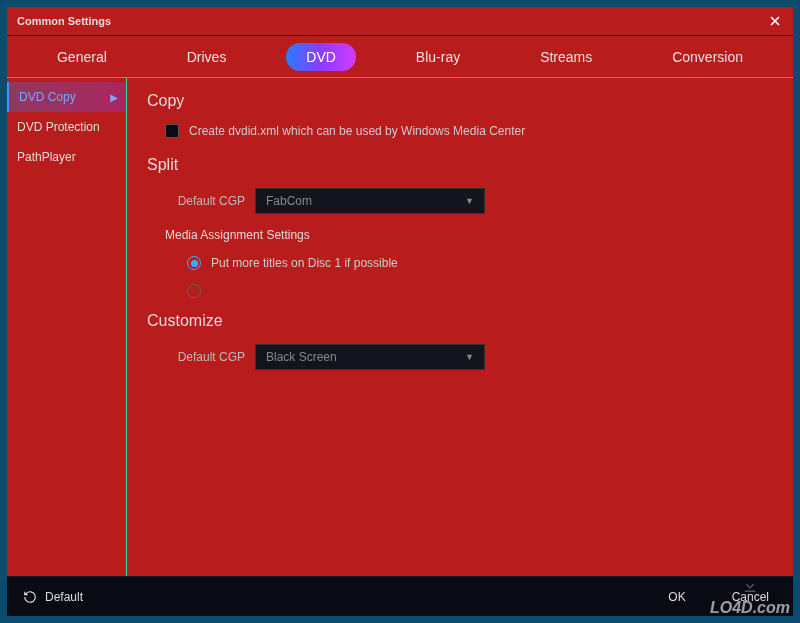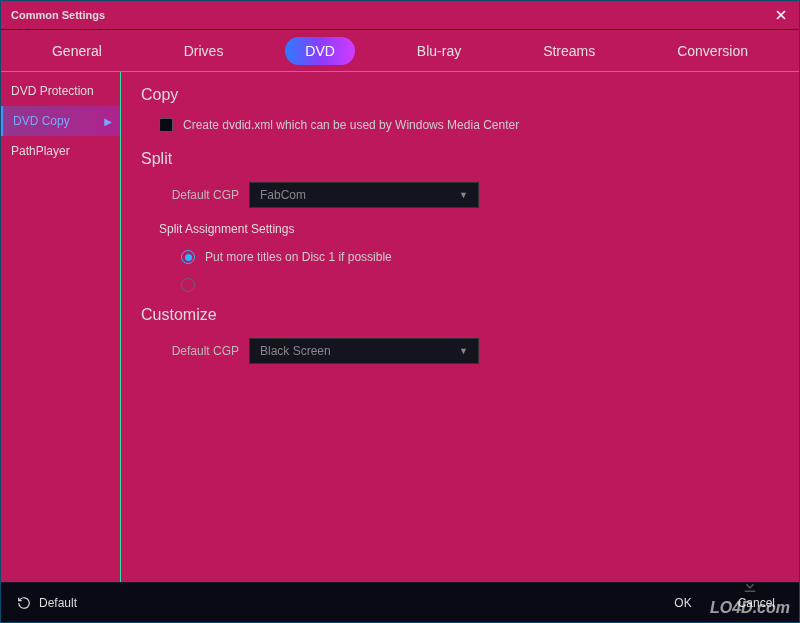--- a/index.html
+++ b/index.html
@@ -12,22 +12,22 @@
       width: 800px;
       height: 623px;
       background: #000;
       color: #ccc;
       overflow: hidden;
       position: relative;
     }
     .window {
       width: 100%;
       height: 100%;
-      background: #be185d;
-      border: 1px solid #0c4a6e;
+      background: #b91c1c;
+      border: 7px solid #0c4a6e;
       display: flex;
       flex-direction: column;
     }
     .titlebar {
       display: flex;
       justify-content: space-between;
       align-items: center;
       padding: 6px 10px;
       border-bottom: 1px solid #1a1a2a;
       font-size: 11px;
@@ -250,26 +250,26 @@
     <div class="tab">Drives</div>
     <div class="tab active">DVD</div>
     <div class="tab">Blu-ray</div>
     <div class="tab">Streams</div>
     <div class="tab">Conversion</div>
   </div>
 
   <div class="body-area">
 
     <div class="sidebar">
-      <div class="sidebar-item">
-        <span>DVD Protection</span>
-      </div>
       <div class="sidebar-item active">
         <span>DVD Copy</span>
         <span class="chevron">▶</span>
+      </div>
+      <div class="sidebar-item">
+        <span>DVD Protection</span>
       </div>
       <div class="sidebar-item">
         <span>PathPlayer</span>
       </div>
     </div>
 
     <div class="content">
 
       <div class="section-title">Copy</div>
       <div class="checkbox-row">
@@ -279,21 +279,21 @@
 
       <div class="section-title">Split</div>
       <div class="row">
         <div class="row-label">Default CGP</div>
         <div class="select">
           <span>FabCom</span>
           <span class="arrow">▼</span>
         </div>
       </div>
 
-      <div class="subsection-title">Split Assignment Settings</div>
+      <div class="subsection-title">Media Assignment Settings</div>
 
       <div class="radio-row">
         <div class="radio">
           <div class="dot"></div>
         </div>
         <span>Put more titles on Disc 1 if possible</span>
       </div>
       <div class="radio-row">
         <div class="radio unchecked"></div>
       </div>

